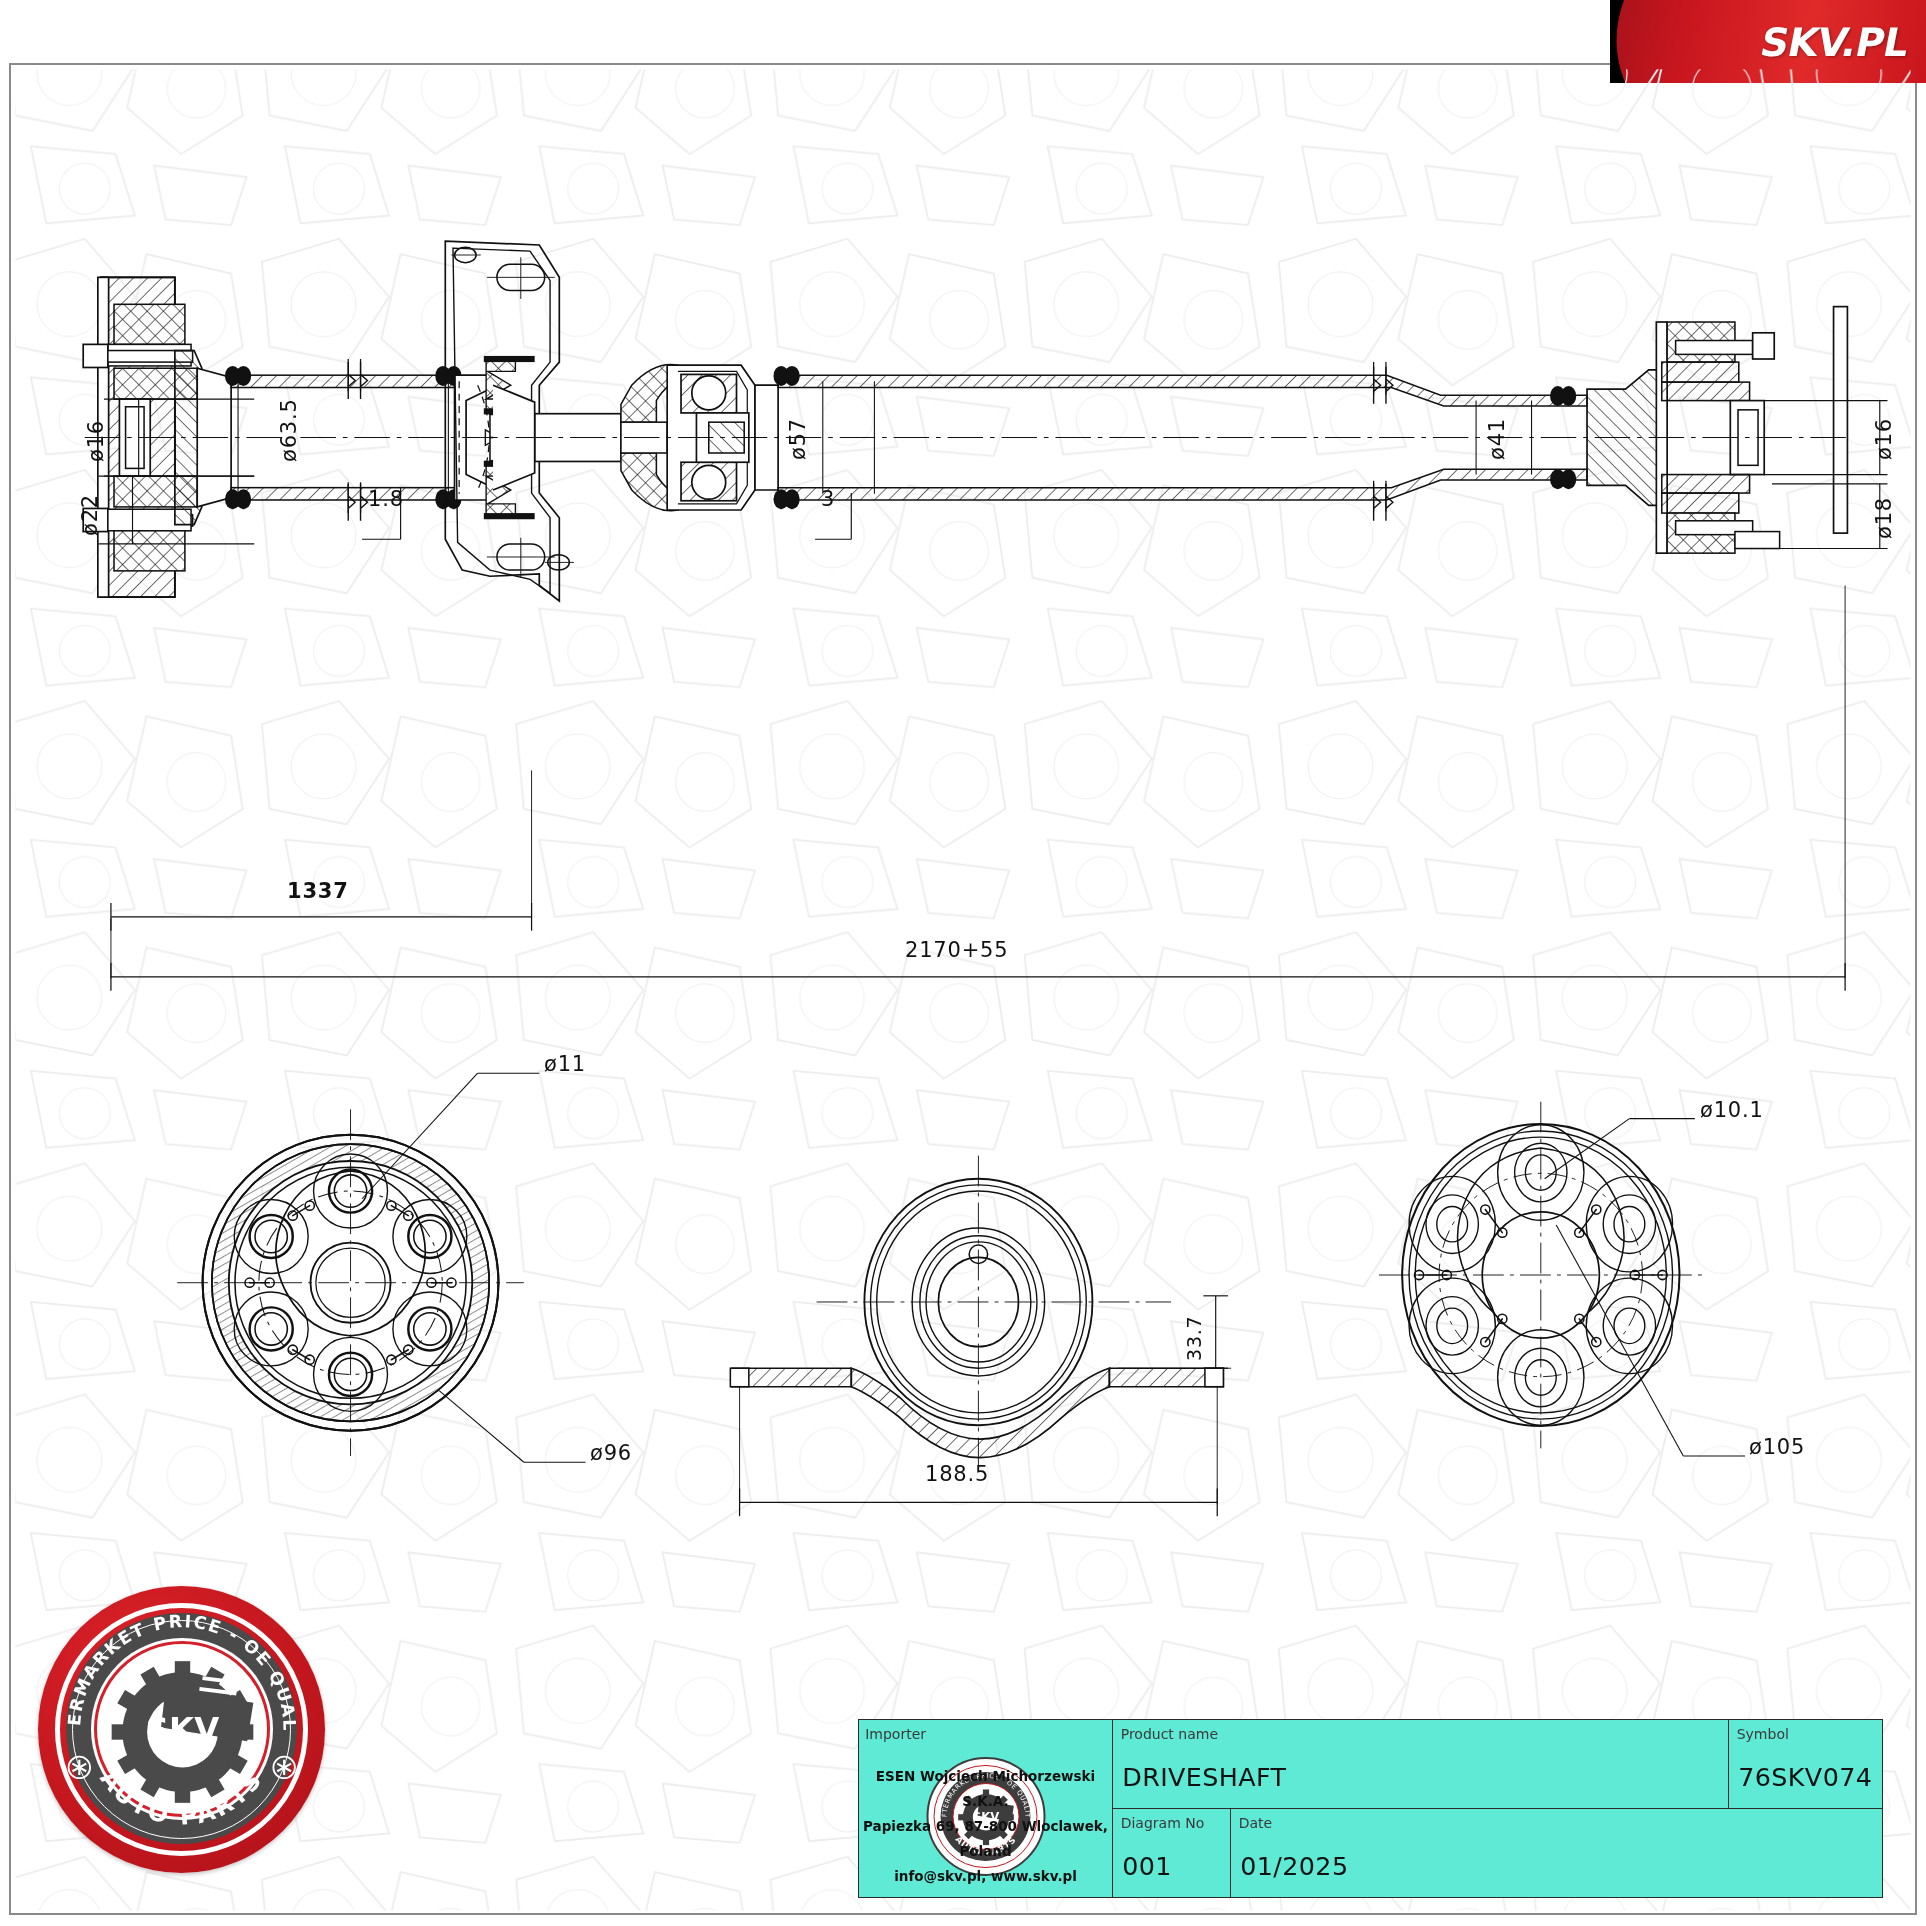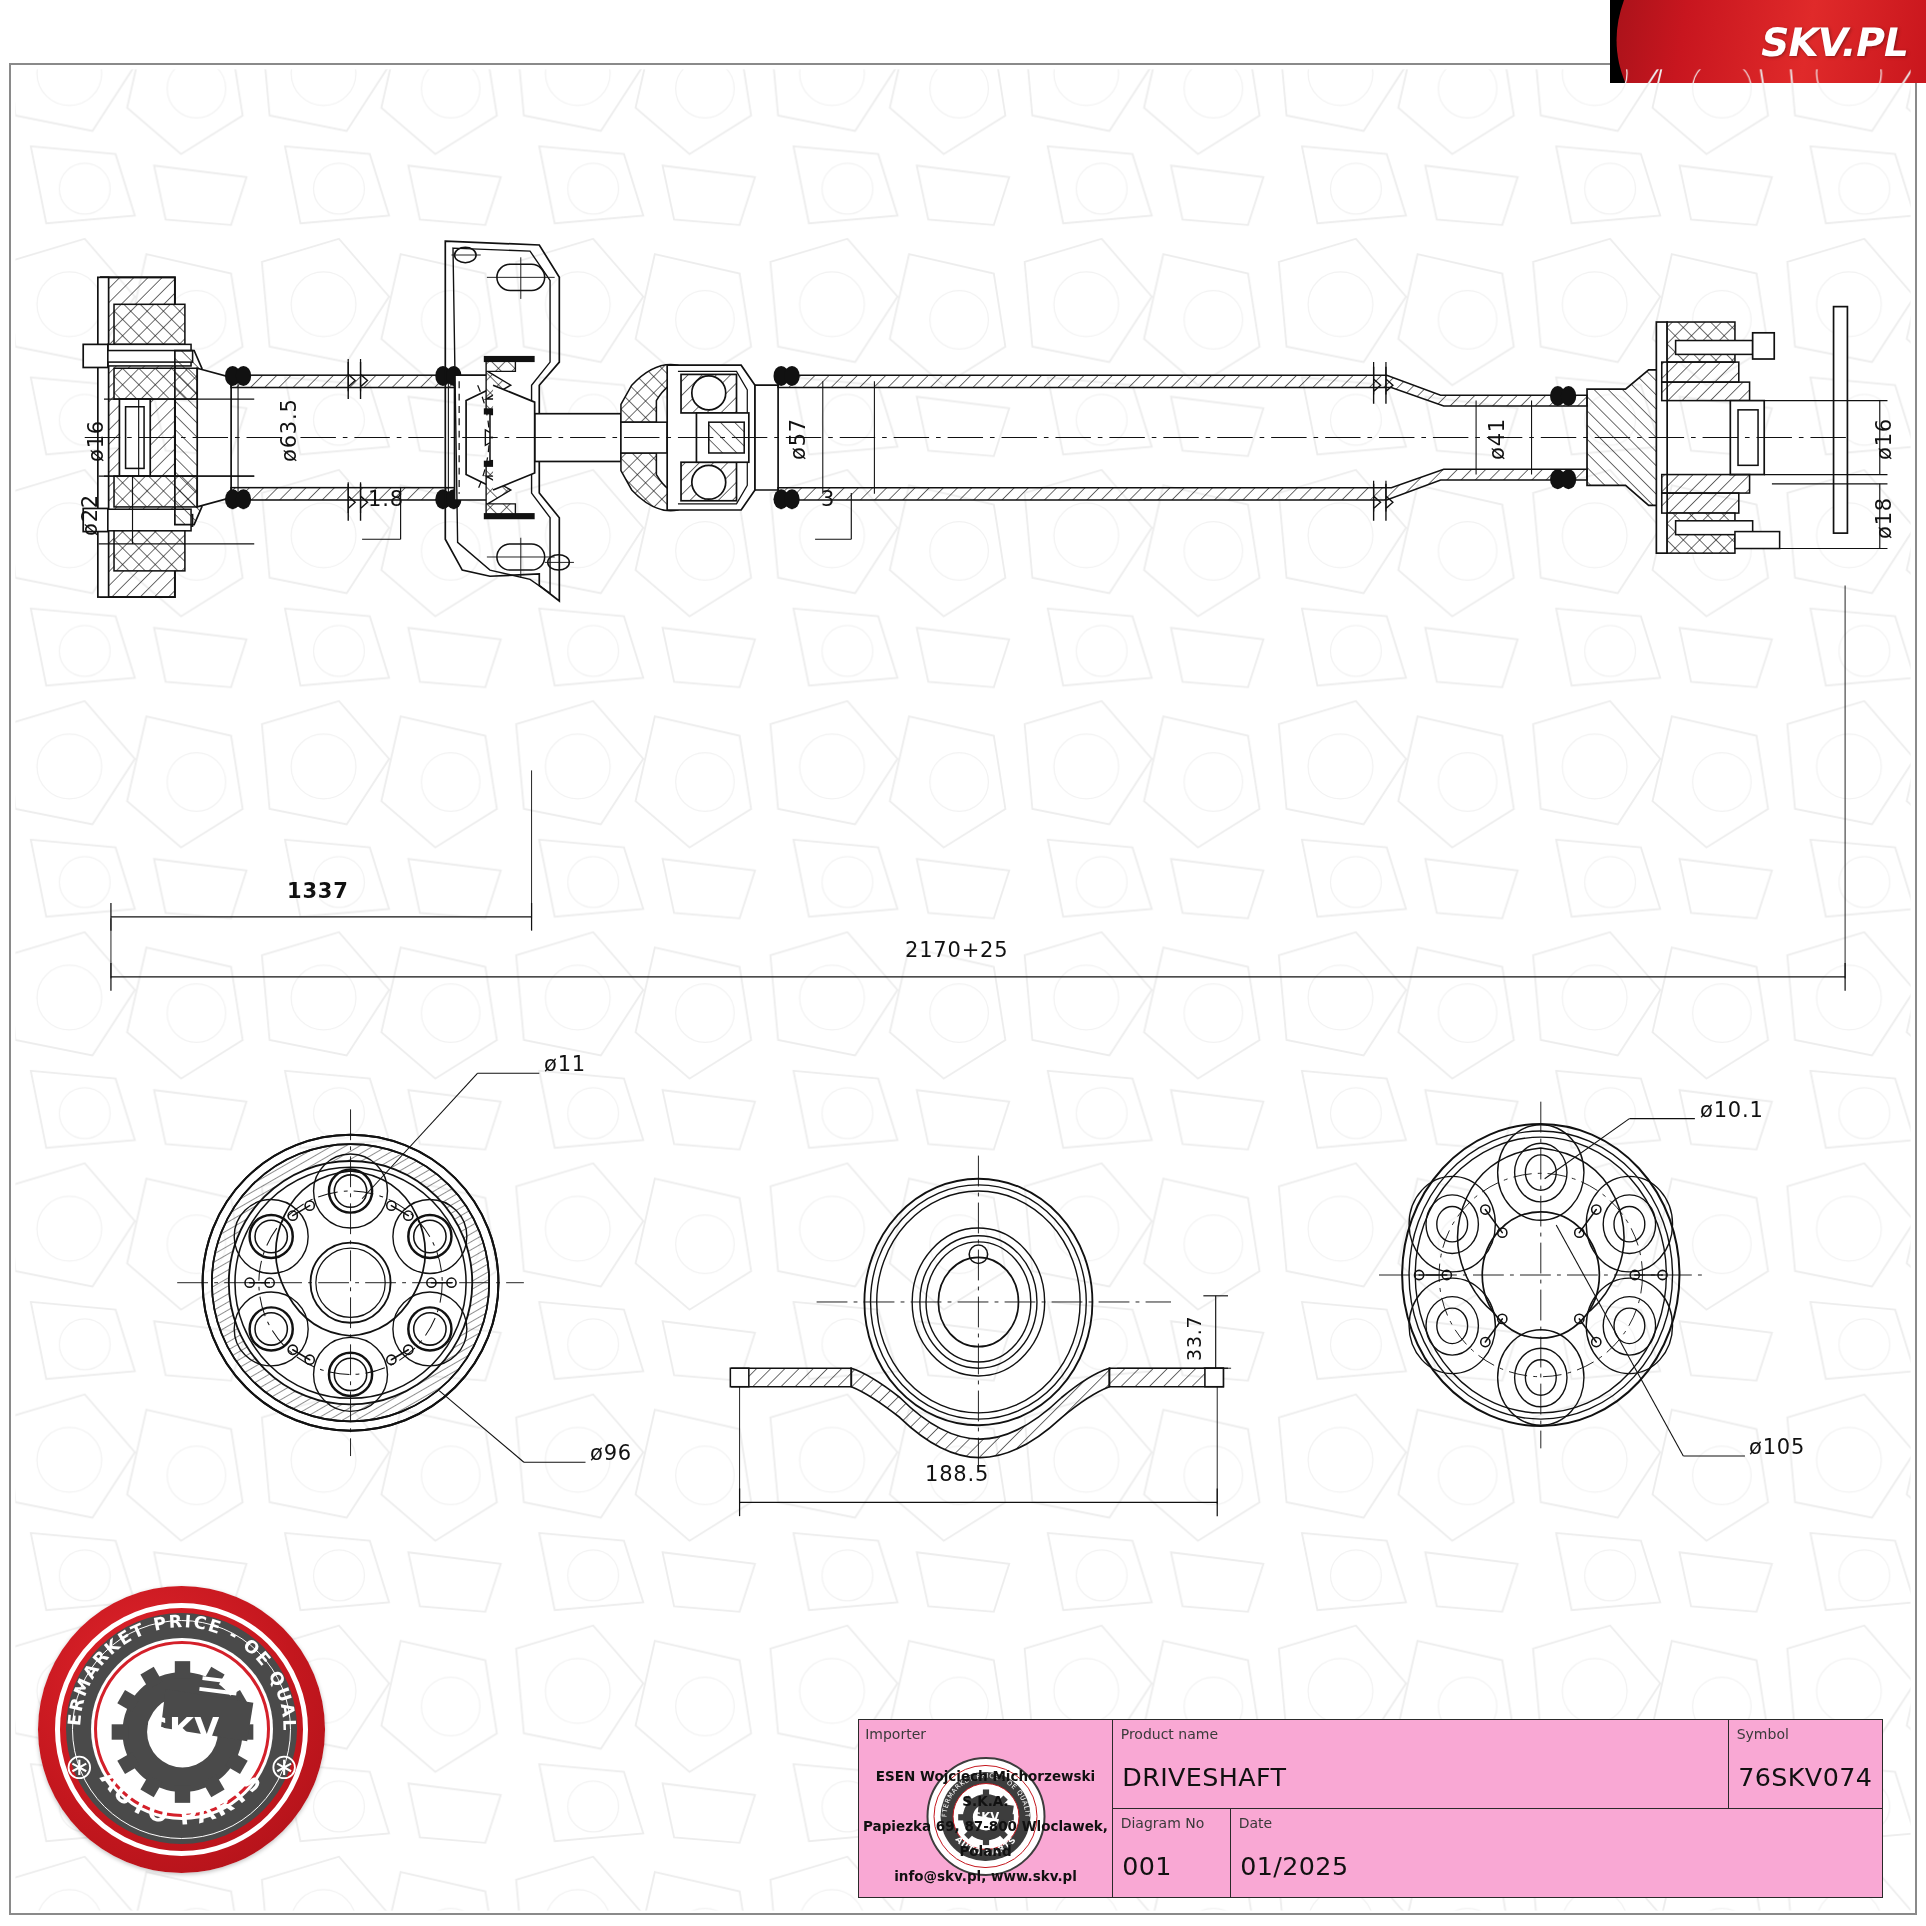--- a/index.html
+++ b/index.html
@@ -44,21 +44,21 @@
   #seal .ring-d2{position:absolute;left:40px;top:42px;width:219px;height:219px;border-radius:50%;
       border:1.5px solid #fff;box-sizing:border-box;}
   #seal .inner-w{position:absolute;left:59px;top:60px;width:182px;height:182px;border-radius:50%;
       background:#fff;}
   #seal .inner-r{position:absolute;left:62px;top:63px;width:176px;height:176px;border-radius:50%;
       border:3.1px solid #d4202a;box-sizing:border-box;}
   #seal svg{position:absolute;left:0;top:0;width:301px;height:308px;}
 
   
   #tb{position:absolute;left:858px;top:1719px;width:1025px;height:179px;
-      border:1.5px solid #2a2a2a;box-sizing:border-box;background:#f9a8d4;
+      border:1.5px solid #2a2a2a;box-sizing:border-box;background:#5eead4;
       display:flex;}
   #tb .col-imp{width:254px;border-right:1.5px solid #2a2a2a;box-sizing:border-box;
       position:relative;padding:6.2px 4.6px 4.6px 6.2px;}
   #tb .col-rest{flex:1;display:flex;flex-direction:column;}
   #tb .row{display:flex;flex:1;}
   #tb .row.top{border-bottom:1.5px solid #2a2a2a;}
   #tb .cell{position:relative;box-sizing:border-box;padding:6.2px 7.7px;}
   #tb .cell + .cell{border-left:1.5px solid #2a2a2a;}
   #tb .hdr{font-size:14px;color:#3a3a3a;font-family:"DejaVu Sans",sans-serif;}
   #tb .val{position:absolute;left:9.2px;bottom:16px;font-size:25.4px;
@@ -526,21 +526,21 @@
     <div class="lbl v dim" style="left:86px;  top:462px;">ø16</div>
     <div class="lbl v dim" style="left:80px;  top:536px;">ø22</div>
     <div class="lbl v dim" style="left:279px;  top:462px;">ø63.5</div>
     <div class="lbl dim" style="left:368px;  top:489px;">1.8</div>
     <div class="lbl v dim" style="left:788px; top:460px;">ø57</div>
     <div class="lbl dim" style="left:821px; top:489px;">3</div>
     <div class="lbl v dim" style="left:1487px; top:460px;">ø41</div>
     <div class="lbl v dim" style="left:1874px; top:460px;">ø16</div>
     <div class="lbl v dim" style="left:1874px; top:539px;">ø18</div>
     <div class="lbl dim" style="left:287px;  top:881px;font-weight:bold;">1337</div>
-    <div class="lbl dim" style="left:905px; top:940px;">2170+25</div>
+    <div class="lbl dim" style="left:905px; top:940px;">2170+55</div>
 
     <div class="lbl dim" style="left:544px;  top:1054px;">ø11</div>
     <div class="lbl dim" style="left:590px;  top:1443px;">ø96</div>
 
     <div class="lbl v dimS" style="left:1185px; top:1361px;">33.7</div>
     <div class="lbl dim" style="left:925px; top:1464px;">188.5</div>
 
     <div class="lbl dim" style="left:1700px; top:1100px;">ø10.1</div>
     <div class="lbl dim" style="left:1749px; top:1437px;">ø105</div>
   </div>

